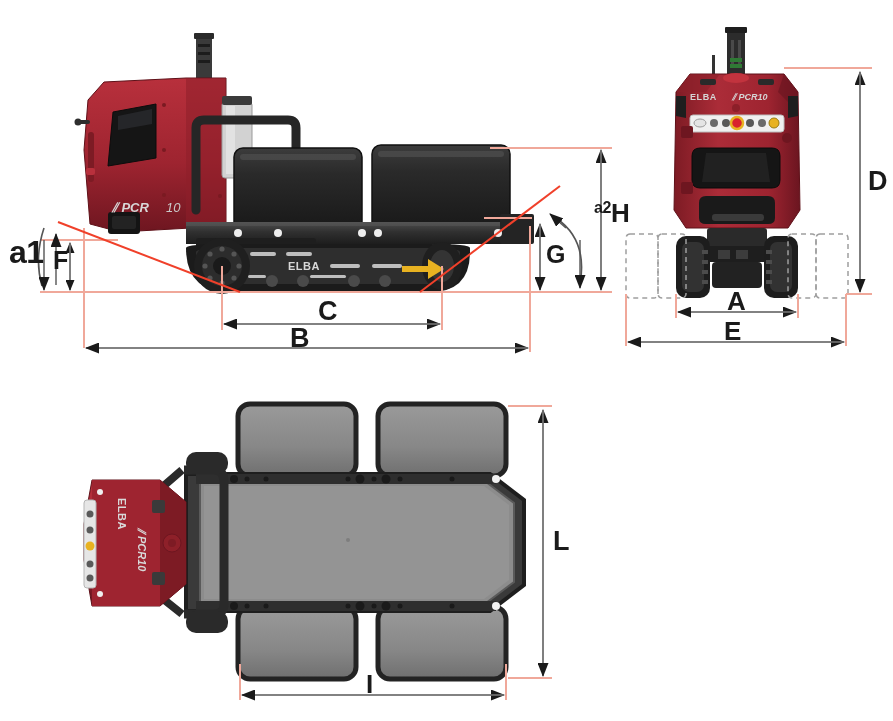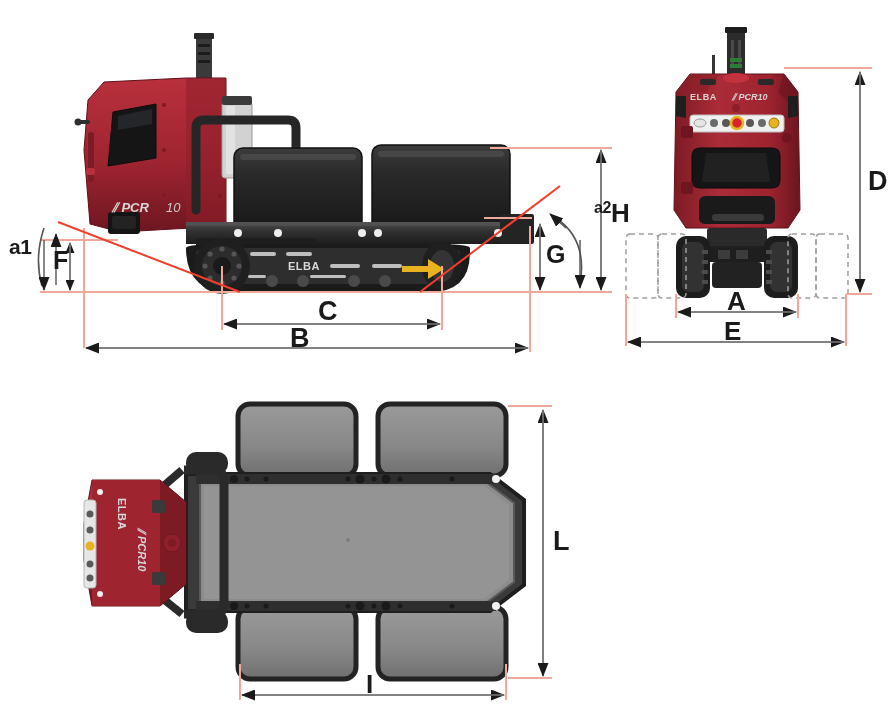--- a/index.html
+++ b/index.html
@@ -424,21 +424,21 @@
       <line x1="543" y1="410" x2="543" y2="676" stroke="#7a7a7a" stroke-width="1.6" marker-end="url(#ah)"></line>
     </g>
 
     <g>
       <line x1="242" y1="695" x2="504" y2="695" stroke="#7a7a7a" stroke-width="1.6" marker-end="url(#ah)"></line>
       <line x1="504" y1="695" x2="242" y2="695" stroke="#7a7a7a" stroke-width="1.6" marker-end="url(#ah)"></line>
     </g>
   </g>
 </svg>
 
-<div class="lbl" style="left:9px;  top:236px; font-size:21px;">a1</div>
+<div class="lbl" style="left:9px;  top:236px; font-size:32px;">a1</div>
 <div class="lbl" style="left:53px; top:248px; font-size:25px;">F</div>
 <div class="lbl" style="left:318px;top:298px; font-size:27px;">C</div>
 <div class="lbl" style="left:290px;top:325px; font-size:27px;">B</div>
 <div class="lbl" style="left:550px;top:200px; font-size:16px;margin-left:44px;">a2</div>
 <div class="lbl" style="left:546px;top:242px; font-size:25px;">G</div>
 <div class="lbl" style="left:611px;top:200px; font-size:26px;">H</div>
 
 <div class="lbl" style="left:868px;top:168px; font-size:27px;">D</div>
 <div class="lbl" style="left:727px;top:288px; font-size:26px;">A</div>
 <div class="lbl" style="left:724px;top:318px; font-size:26px;">E</div>

